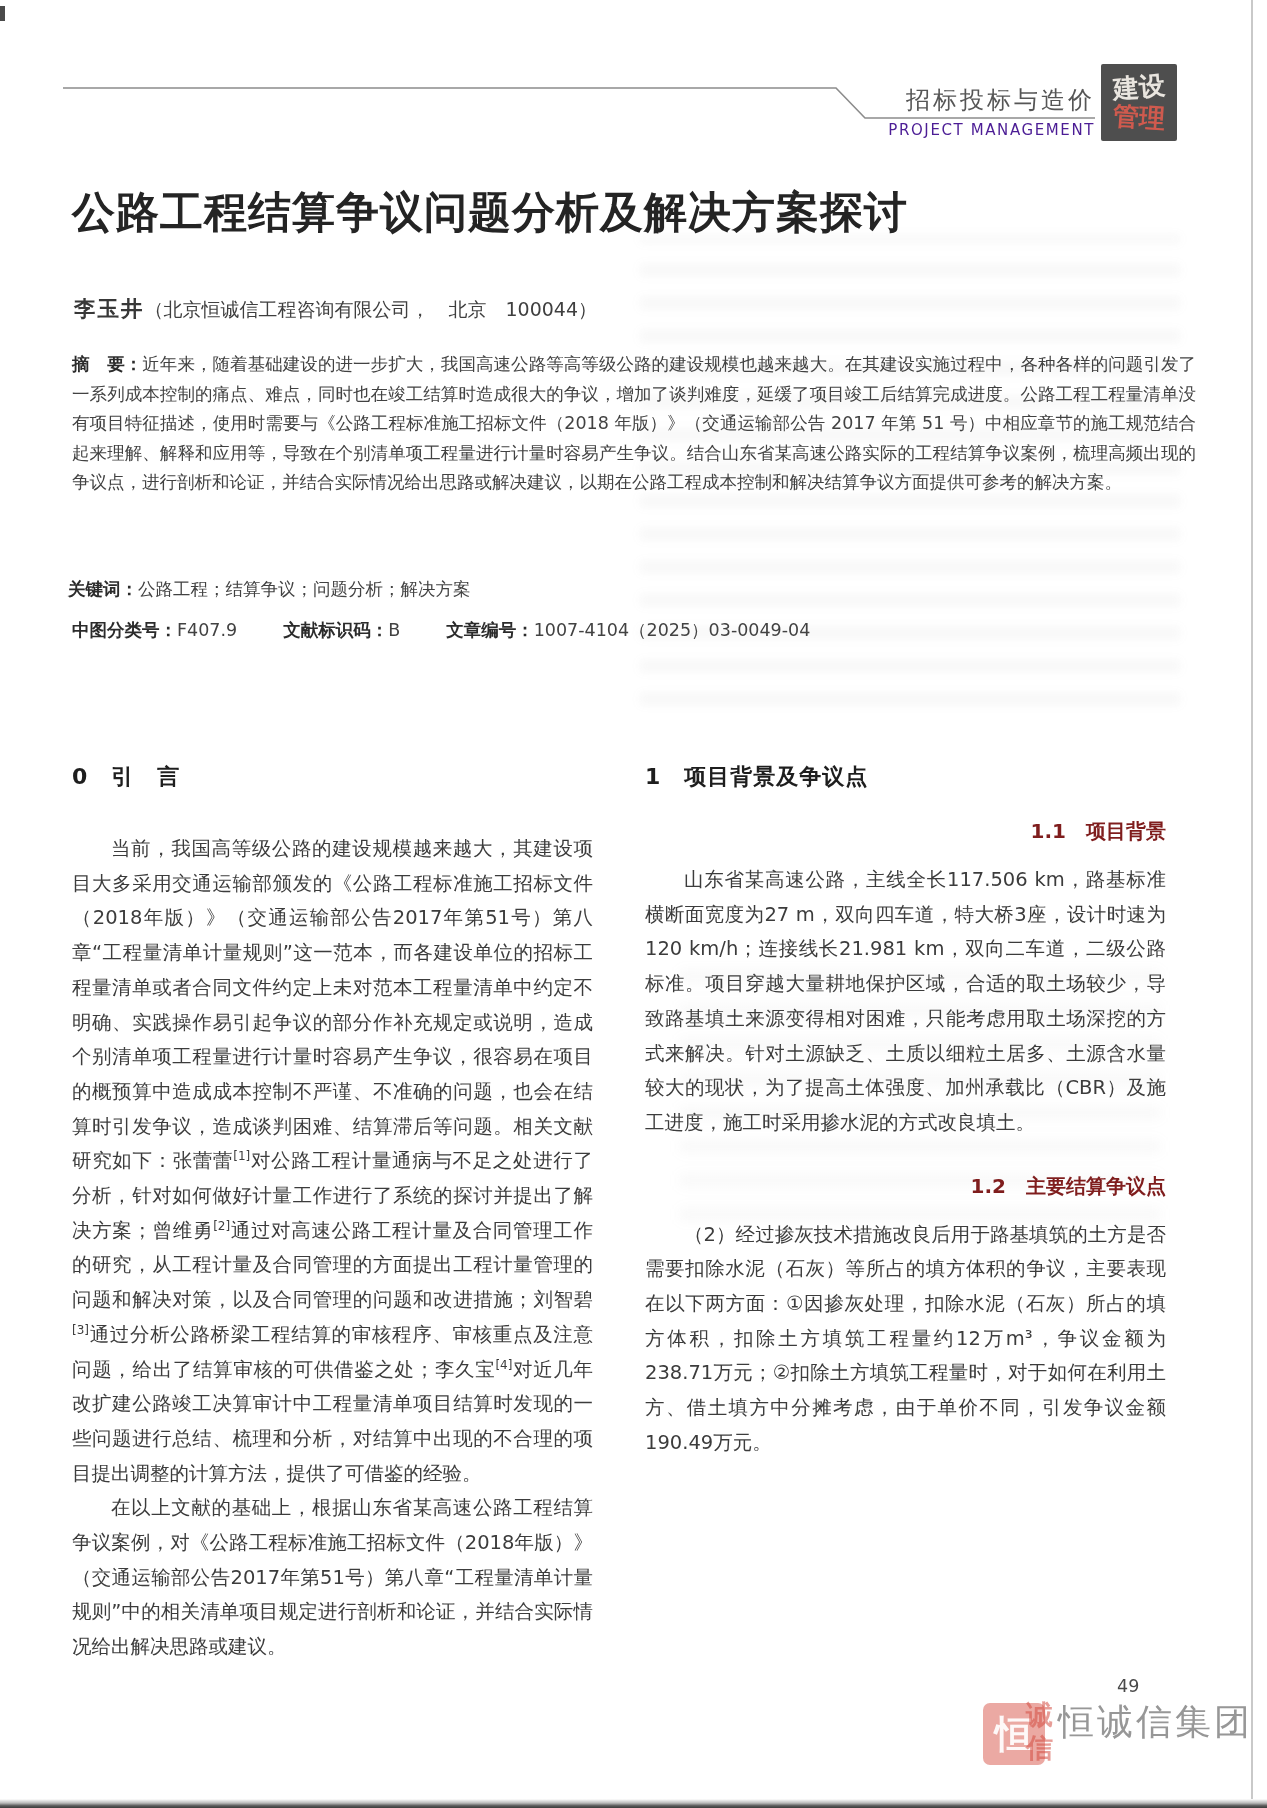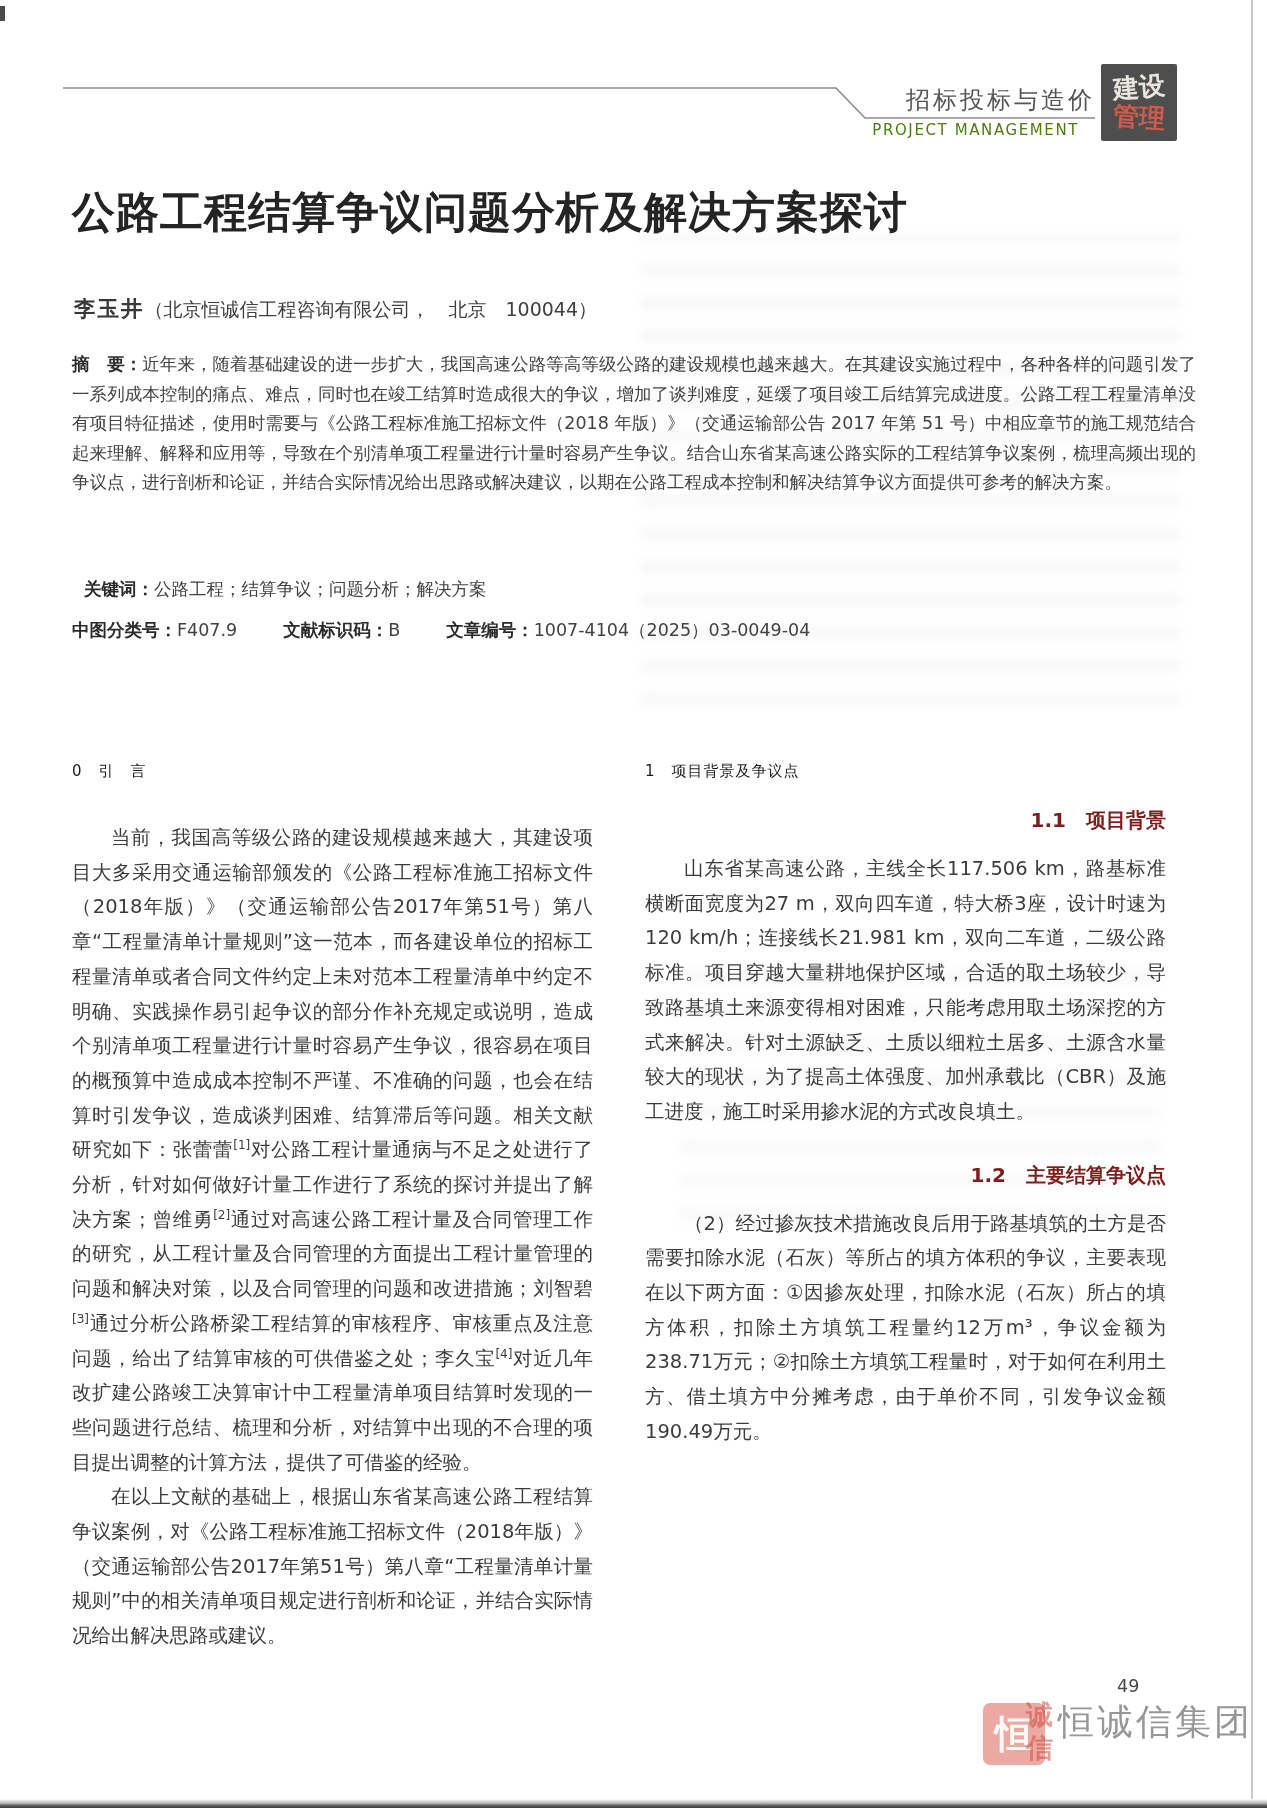--- a/index.html
+++ b/index.html
@@ -3,44 +3,44 @@
 <meta charset="utf-8">
 <style>
   html,body{margin:0;padding:0;background:#ffffff;}
   .page{
     position:relative;width:1267px;height:1808px;background:#ffffff;
     font-family:"DejaVu Sans",sans-serif;color:#3c3c3c;overflow:hidden;
   }
   
   .header-rule{position:absolute;left:0;top:0;width:1267px;height:160px;pointer-events:none;}
   .head-cn{position:absolute;top:84px;right:172px;font-size:24px;letter-spacing:3px;color:#565656;}
-  .head-en{position:absolute;top:121px;right:188px;font-size:15px;letter-spacing:1.6px;color:#4d7c0f;}
+  .head-en{position:absolute;top:121px;right:172px;font-size:15px;letter-spacing:1.6px;color:#4c1d95;}
   .journal-logo{
     position:absolute;left:1101px;top:64px;width:76px;height:77px;background:#4e4e4e;
     border-radius:2px;display:flex;flex-direction:column;align-items:center;justify-content:center;
     line-height:1.15;
   }
   .journal-logo .lg1{color:#e9e5df;font-size:26px;font-weight:700;transform:rotate(-5deg);}
   .journal-logo .lg2{color:#cf5a4e;font-size:26px;font-weight:700;transform:rotate(4deg);}
   
   .article-title{position:absolute;left:72px;top:155px;font-size:43px;font-weight:800;color:#242424;letter-spacing:1px;}
   .author-line{position:absolute;left:74px;top:294px;font-size:19px;color:#3f3f3f;}
   .author-line .nm{font-size:21.5px;letter-spacing:2px;color:#383838;font-weight:bold;}
   
   .abstract{position:absolute;left:72px;top:350px;width:1124px;font-size:17.5px;line-height:29.6px;
     text-align:justify;color:#424242;}
   .abstract b,.kw b,.meta b{color:#2b2b2b;font-weight:700;}
-  .kw{position:absolute;left:84px;top:577px;font-size:17.5px;color:#424242;}
+  .kw{position:absolute;left:68px;top:577px;font-size:17.5px;color:#424242;}
   .meta{position:absolute;left:72px;top:618px;font-size:17.5px;color:#424242;display:flex;}
   .meta .mv{margin-right:46px;}
   
   .col{position:absolute;top:700px;width:521px;}
   .col-left{left:72px;}
   .col-right{left:645px;}
-  .sec-h1{margin:62px 0 40px 0;font-size:15px;font-weight:400;color:#1e1e1e;letter-spacing:1px;}
+  .sec-h1{margin:62px 0 40px 0;font-size:22px;font-weight:700;color:#1e1e1e;letter-spacing:1px;}
   .col-right .sec-h1{margin-bottom:26px;}
   .sec-h2{margin:0 0 18px 0;font-size:20px;font-weight:700;color:#7f1d1d;text-align:right;}
   .sec-h2.later{margin-top:32px;}
   .col p{margin:0;font-size:19.5px;line-height:34.7px;text-align:justify;text-indent:2em;color:#3c3c3c;}
   .col p sup{font-size:12px;line-height:0;}
   
   .ghost{position:absolute;left:640px;top:235px;width:540px;height:470px;
     background:repeating-linear-gradient(0deg, rgba(145,145,145,0.13) 0px, rgba(145,145,145,0.13) 12px,
       transparent 12px, transparent 33px);
     filter:blur(5px);opacity:.55;pointer-events:none;}

